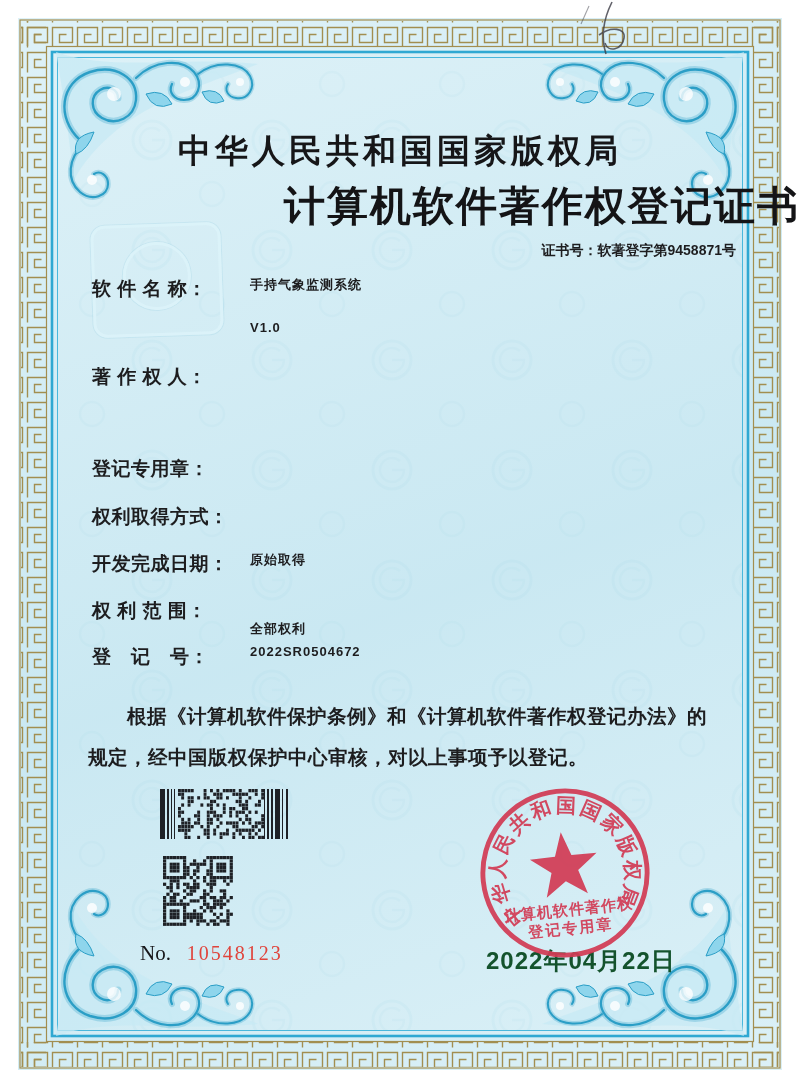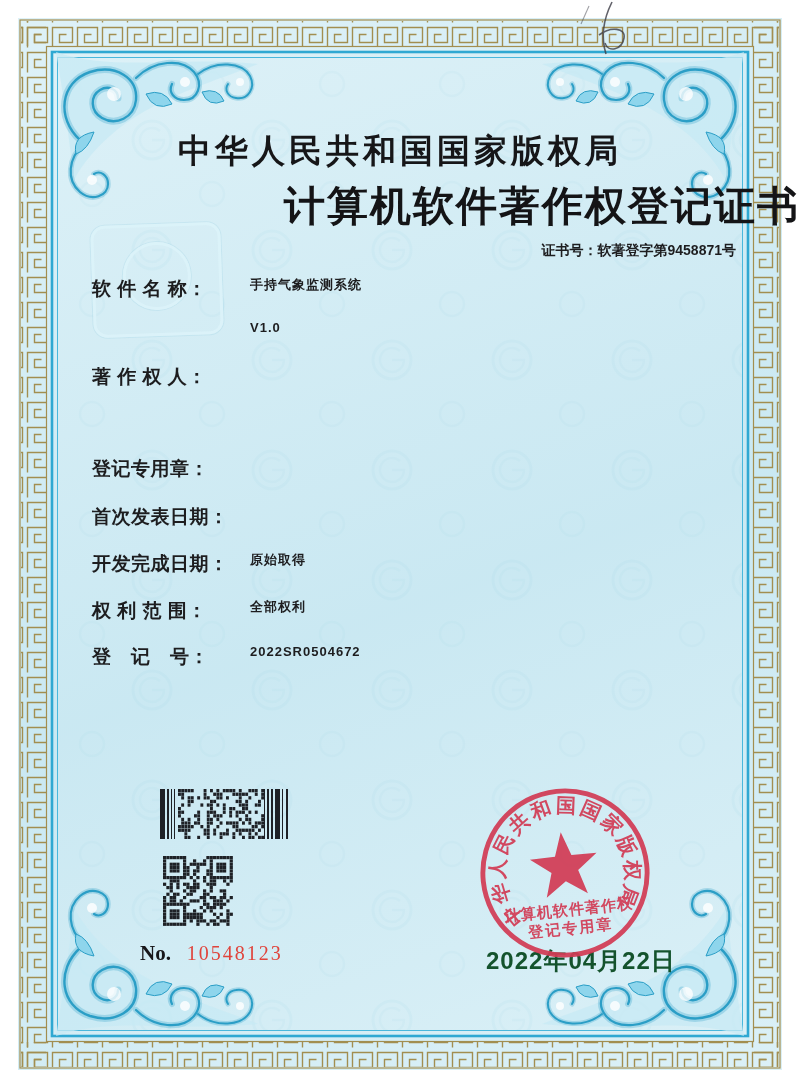--- a/index.html
+++ b/index.html
@@ -22,21 +22,21 @@
   .title1{left:0;width:800px;text-align:center;top:129px;font-size:33px;font-weight:700;
     letter-spacing:4px;font-family:"Liberation Serif","DejaVu Serif",serif;color:#161618;}
   .title2{left:0;width:800px;text-align:right;top:179px;font-size:41px;font-weight:700;
     letter-spacing:2px;font-family:"Liberation Serif","DejaVu Serif",serif;color:#141416;}
   .certno{right:64px;top:242px;font-size:14px;font-weight:700;}
   .row-label{left:92px;font-size:19px;font-weight:700;letter-spacing:.5px;}
   .row-value{left:250px;font-size:13px;font-weight:700;letter-spacing:1px;}
   .statement{position:absolute;left:88px;top:696px;width:628px;font-size:19.5px;font-weight:700;
     line-height:41px;color:#1d1d1f;text-indent:2em;white-space:normal;letter-spacing:.5px;}
   .serial{left:140px;top:941px;font-size:21px;}
-  .serial .no-label{font-family:"Liberation Serif","DejaVu Serif",serif;font-weight:700;color:#17171a;}
+  .serial .no-label{font-family:"Liberation Serif","DejaVu Serif",serif;font-weight:400;color:#17171a;}
   .serial .no-value{font-family:Liberation Serif, serif;color:#e0443c;font-size:20px;letter-spacing:2px;margin-left:10px;}
   .issue-date{left:486px;top:945px;font-size:24px;font-weight:700;letter-spacing:1px;color:#14532d;}
   .emboss{
     position:absolute;left:92px;top:224px;width:124px;height:106px;z-index:2;
     border:3px solid rgba(219,242,249,.95);border-radius:14px;transform:rotate(-2deg);
     box-shadow:0 0 0 1px rgba(150,208,228,.25);
   }
   .emboss::after{
     content:"";position:absolute;left:28px;top:15px;width:62px;height:62px;border-radius:50%;
     border:3px solid rgba(219,242,249,.95);box-shadow:0 0 0 1px rgba(150,208,228,.25);
@@ -116,31 +116,32 @@
   </div>
 
   <div class="t row-label" style="top:276px">软 件 名 称：</div>
   <div class="t row-value" style="top:276px">手持气象监测系统</div>
   <div class="t row-value" style="top:320px">V1.0</div>
 
   <div class="t row-label" style="top:364px">著 作 权 人：</div>
 
   <div class="t row-label" style="top:456px">登记专用章：</div>
 
-  <div class="t row-label" style="top:504px">首次发表日期：</div>
+  <div class="t row-label" style="top:504px">权利取得方式：</div>
 
   <div class="t row-label" style="top:551px">开发完成日期：</div>
   <div class="t row-value" style="top:551px">原始取得</div>
 
   <div class="t row-label" style="top:598px">权 利 范 围：</div>
-  <div class="t row-value" style="top:598px">全部权利</div>
+  <div class="t row-value" style="top:620px">全部权利</div>
 
   <div class="t row-label" style="top:644px">登　记　号：</div>
   <div class="t row-value" style="top:644px">2022SR0504672</div>
 
+  <div class="statement">根据《计算机软件保护条例》和《计算机软件著作权登记办法》的规定，经中国版权保护中心审核，对以上事项予以登记。</div>
 
   <div class="t serial">
     <span class="no-label">No.</span>
     <span class="no-value">10548123</span>
   </div>
 
   <div class="t issue-date">2022年04月22日</div>
 </div>
 
 <svg id="barcode-svg" class="code" width="128" height="50" viewBox="0 0 128 50">

